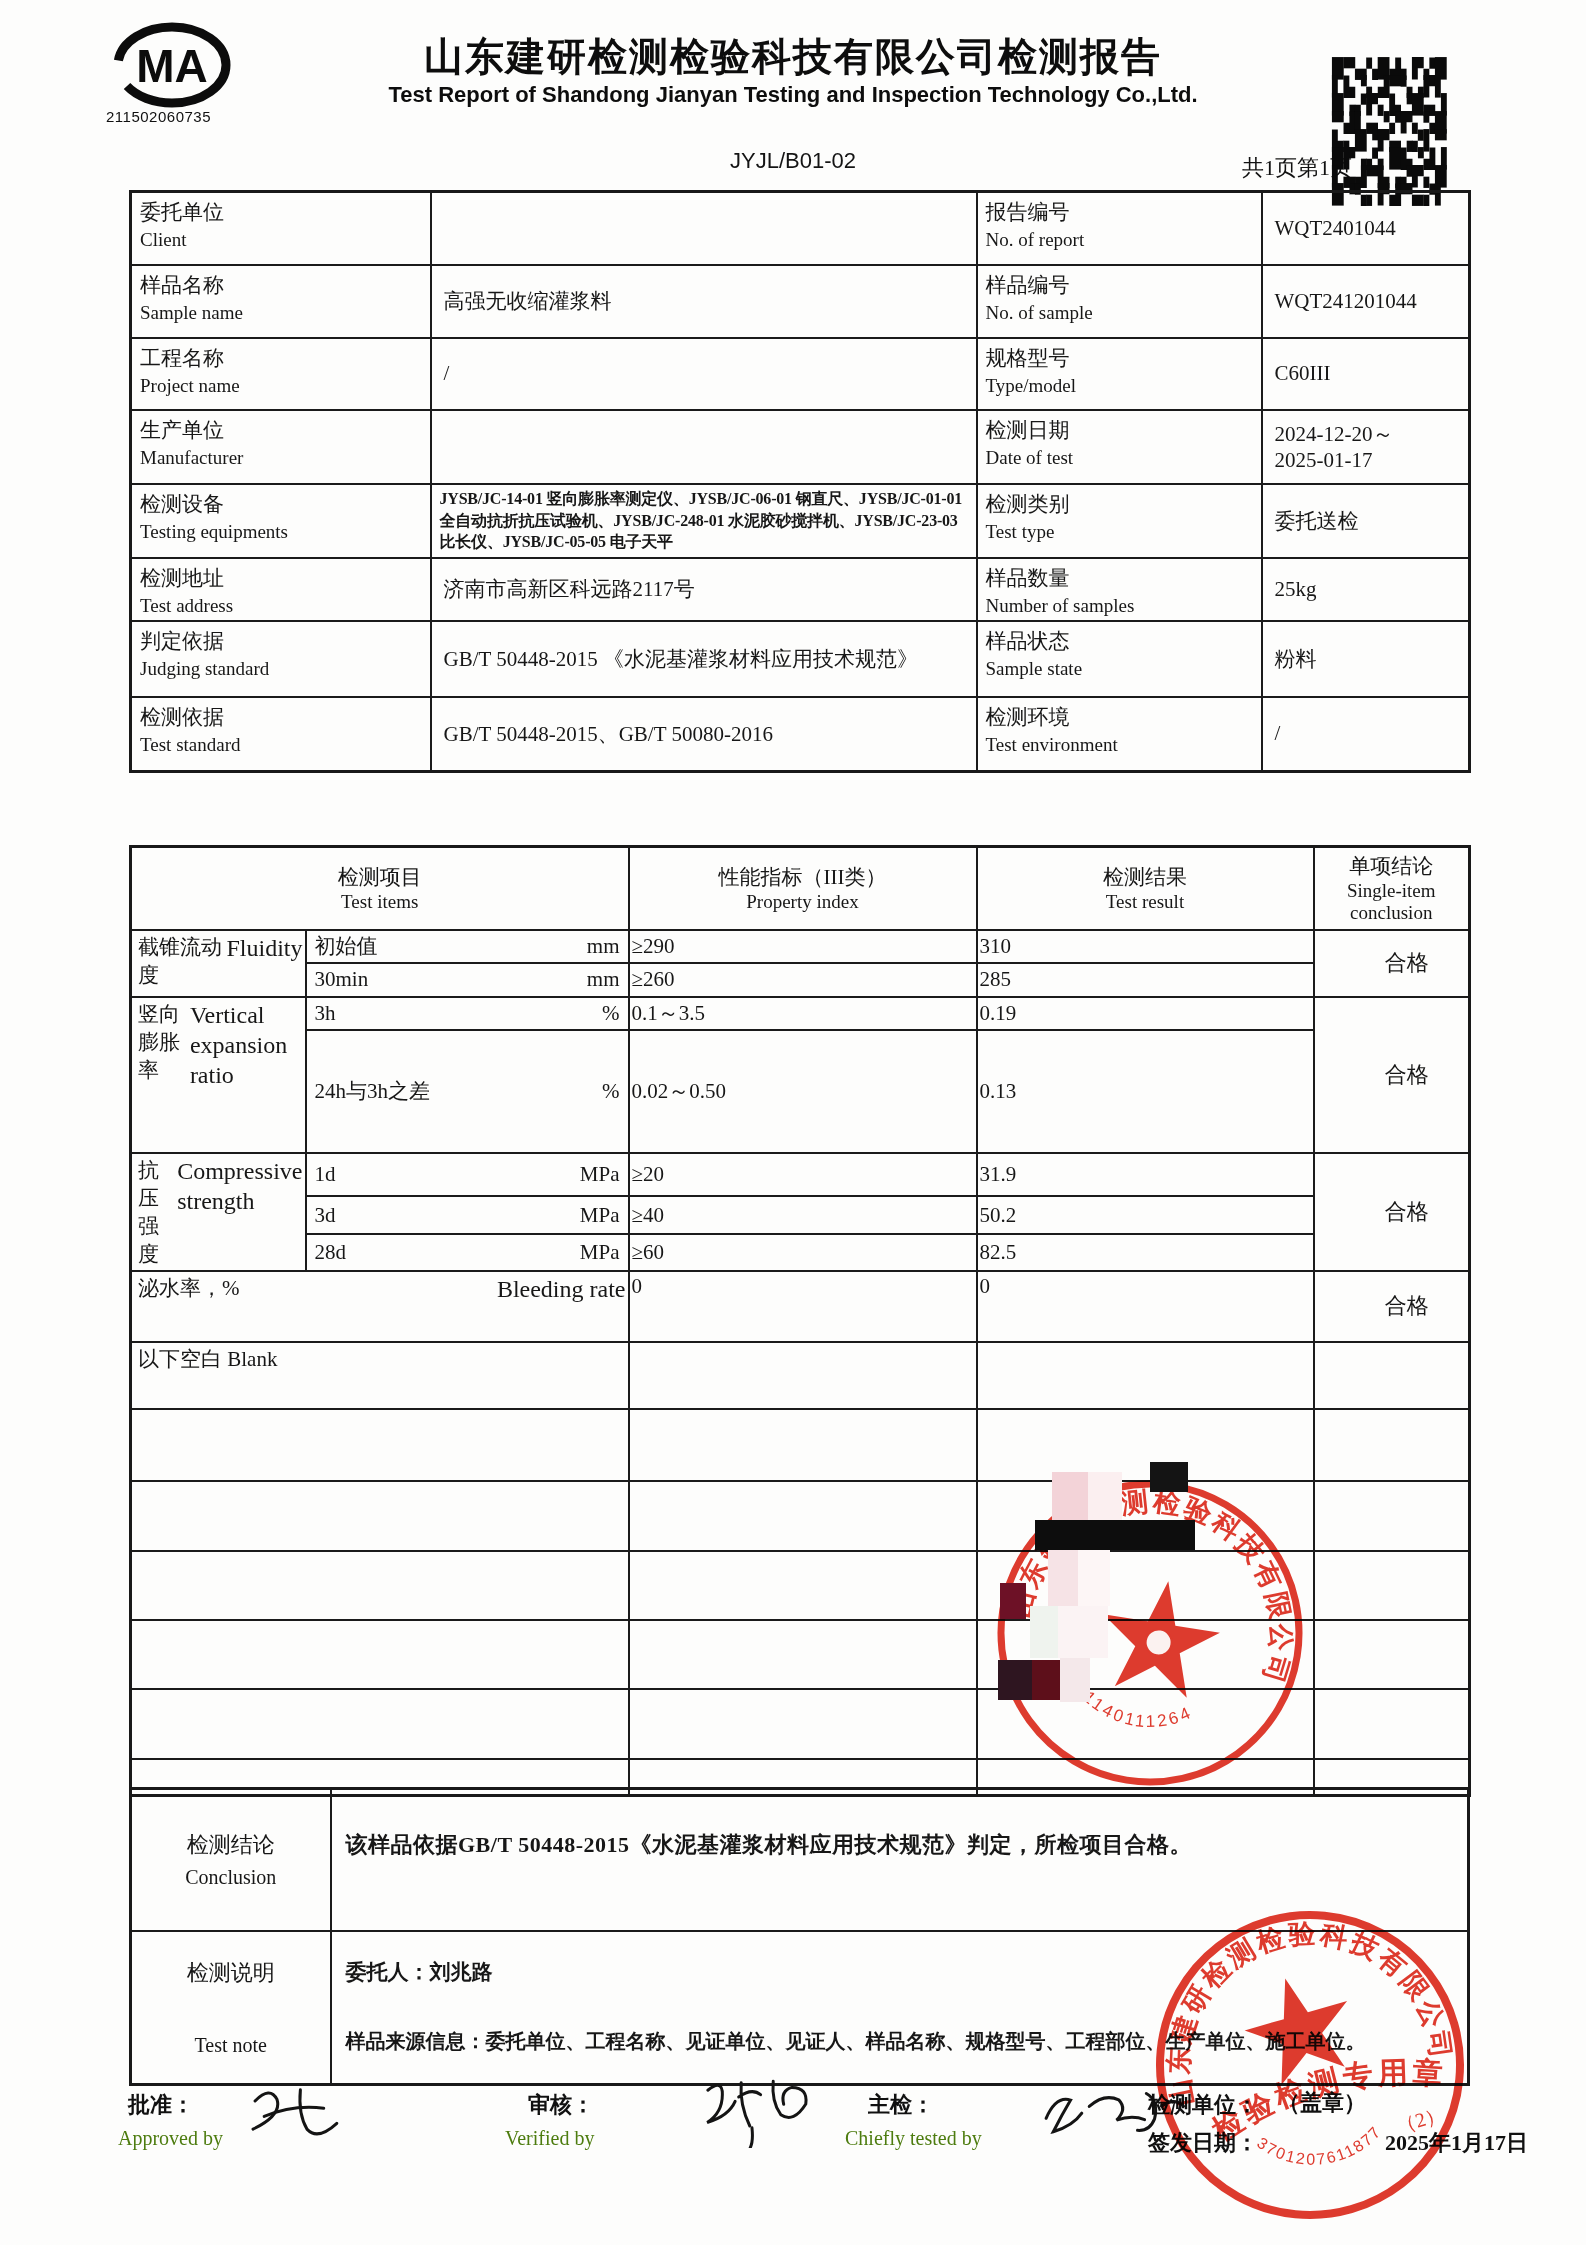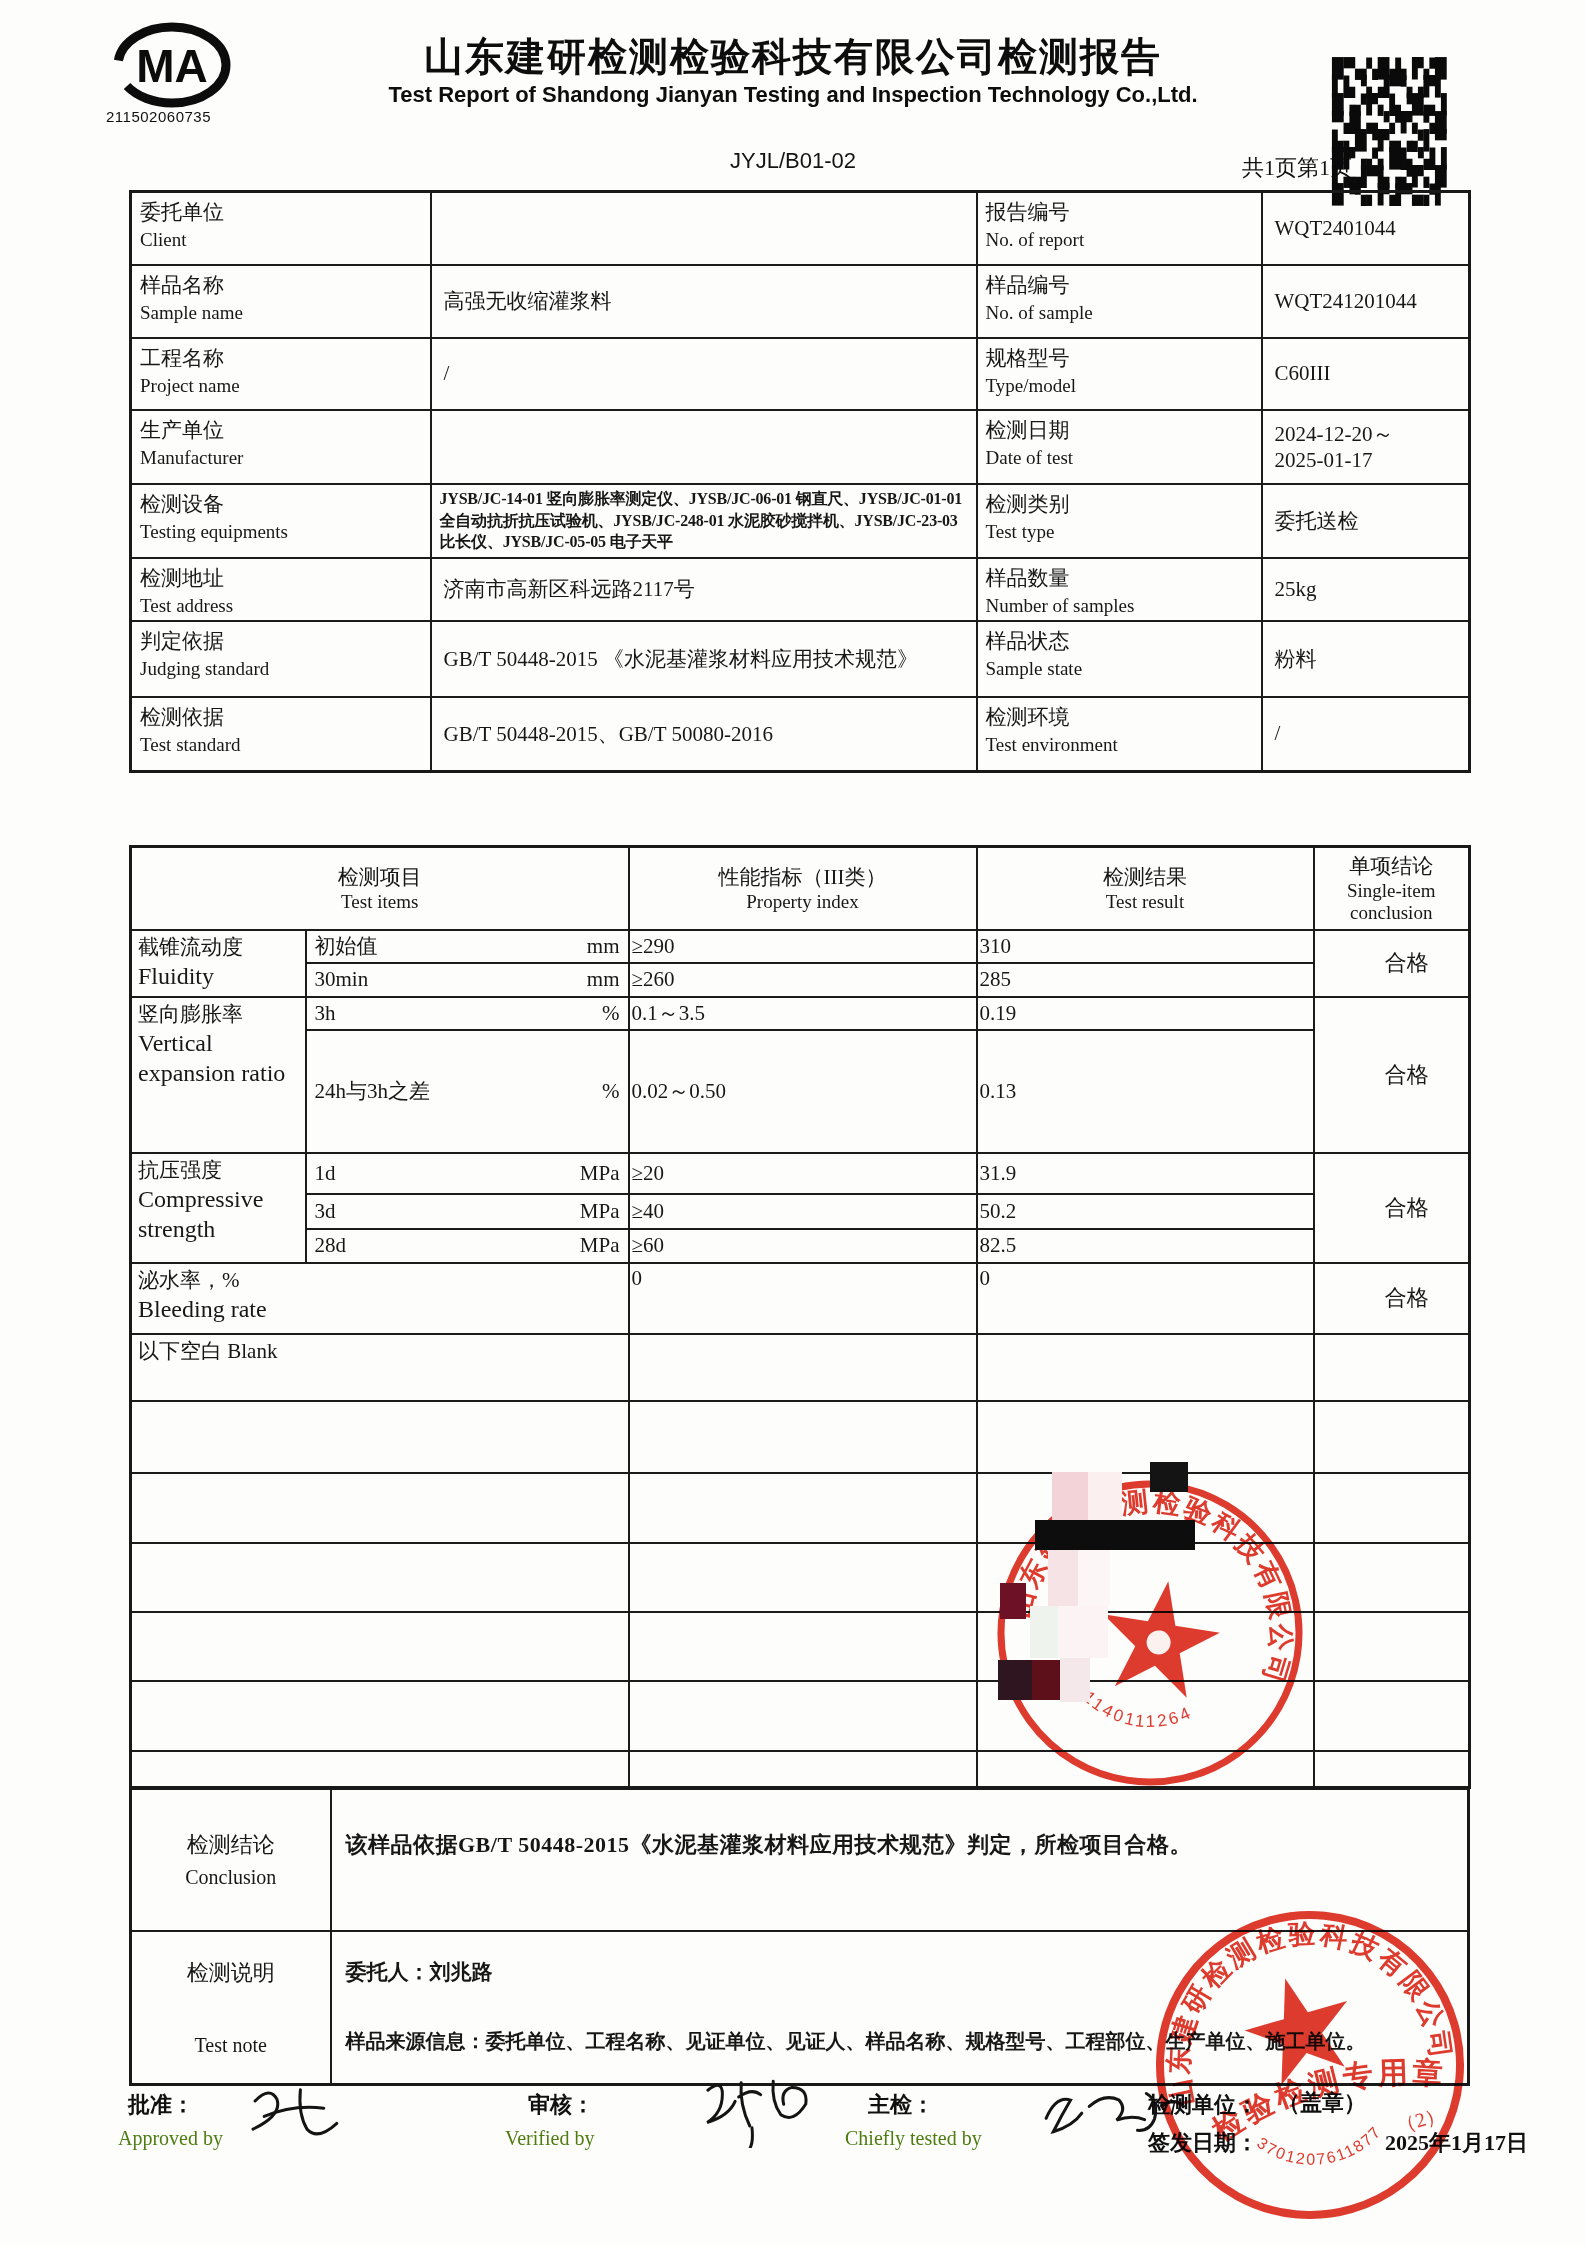--- a/index.html
+++ b/index.html
@@ -33,21 +33,21 @@
   td.val.sm{font-size:16px;line-height:1.35;font-weight:600;padding-left:8px;letter-spacing:-0.2px;}
   td.cl{padding:1px 4px 1px 2px;font-size:21px;}
   td.top{vertical-align:top;padding-top:2px;}
   td.ok{text-align:center;font-size:22px;padding-left:32px;}
   td.hdr{text-align:center;font-size:21px;}
   td.hdr .en{font-size:19px;}
   td.hdr .stack{display:flex;flex-direction:column;justify-content:space-around;height:100%;}
   td.grp{vertical-align:top;padding:2px 2px 2px 6px;}
   td.grp .cn{display:block;font-size:21px;}
   td.grp .en{display:block;font-size:24px;line-height:1.25;}
-  td.grp .gwrap{display:flex;flex-direction:column;justify-content:space-between;height:100%;}
+  td.grp .gwrap{display:flex;flex-direction:row;justify-content:space-between;height:100%;}
   td.subi{padding:1px 8px;font-size:21px;}
   td.subi .si{display:flex;justify-content:space-between;align-items:center;}
   td.lblc{padding:4px 17px;text-align:center;vertical-align:middle;}
   td.lblc .cn{display:block;font-size:22px;}
   td.lblc .en{display:block;font-size:20px;margin-top:6px;}
   td.lblc .sp{display:flex;flex-direction:column;justify-content:space-around;height:100%;}
   td.conctext{padding:0 10px 30px 14px;font-size:22px;font-weight:700;letter-spacing:.5px;}
   td.notecell{padding:6px 10px 6px 14px;}
   .note-l1{font-size:21px;font-weight:700;}
   .note-l2{font-size:20px;font-weight:700;margin-top:40px;line-height:1.55;}

